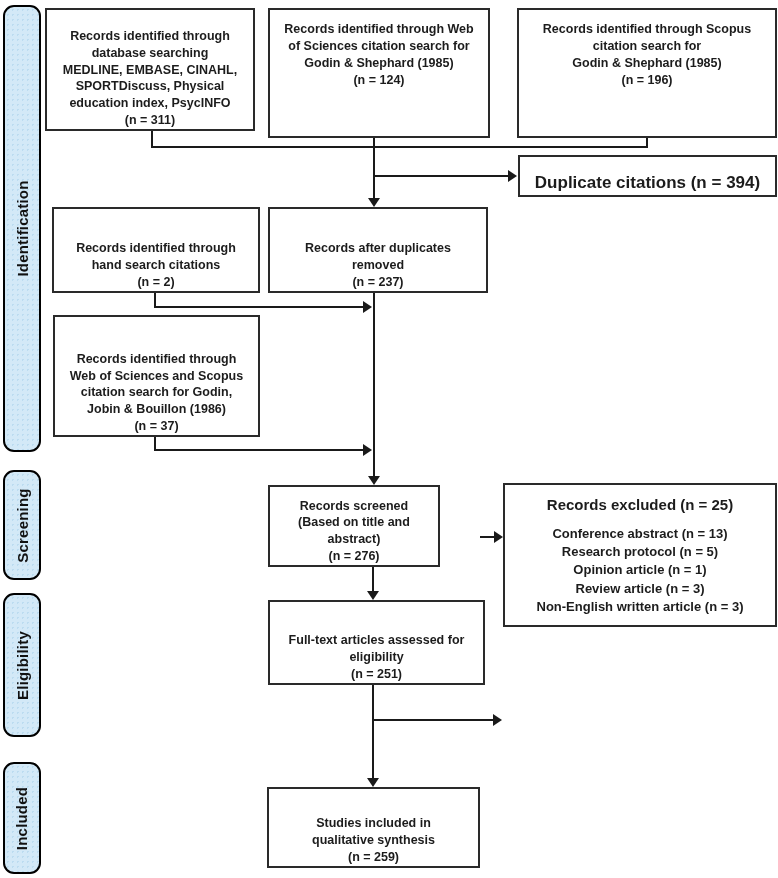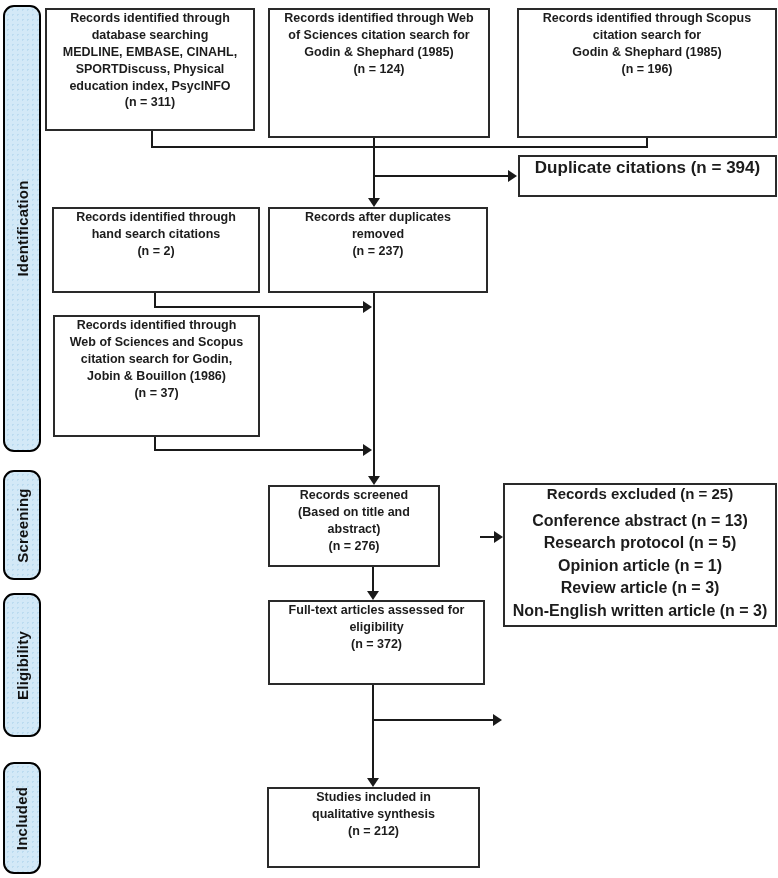--- a/index.html
+++ b/index.html
@@ -28,35 +28,35 @@
     font-weight:700;font-size:15px;color:#111;
     letter-spacing:0.2px;
   }
   
   .fbox{
     position:absolute;
     background:#ffffff;
     border:2px solid #2a2a2a;
     box-sizing:border-box;
     display:flex;flex-direction:column;
-    align-items:center;justify-content:flex-start;
+    align-items:center;justify-content:flex-end;
     text-align:center;
     font-weight:700;
   }
-  .fbox.top-align{justify-content:flex-start;padding-top:0;}
+  .fbox.top-align{justify-content:flex-start;padding-top:11px;}
   .box-text{
     white-space:pre-line;
     font-size:12.5px;line-height:1.35;
   }
   .box-title{
     font-size:15px;line-height:1.2;white-space:pre-line;
   }
   .box-details{
     white-space:pre-line;
-    font-size:16px;line-height:1.4;margin-top:7px;
+    font-size:13px;line-height:1.4;
   }
   
   .line{position:absolute;background:#1a1a1a;}
   .arrow-down{
     position:absolute;width:0;height:0;
     border-left:6px solid transparent;
     border-right:6px solid transparent;
     border-top:9px solid #1a1a1a;
   }
   .arrow-right{
@@ -126,39 +126,39 @@
 citation search for Godin,
 Jobin &amp; Bouillon (1986)
 (n = 37)</div>
   </div>
 
   <div class="fbox" style="left:268px;top:485px;width:172px;height:82px;">
     <div class="box-text">Records screened
 (Based on title and abstract)
 (n = 276)</div>
   </div>
-  <div class="fbox top-align" style="left:503px;top:483px;width:274px;height:144px;">
+  <div class="fbox top-align" style="left:503px;top:483px;width:274px;height:144px;gap:11px;">
     <div class="box-title">Records excluded (n = 25)</div>
     <div class="box-details">Conference abstract (n = 13)
 Research protocol (n = 5)
 Opinion article (n = 1)
 Review article (n = 3)
 Non-English written article (n = 3)</div>
   </div>
 
   <div class="fbox" style="left:268px;top:600px;width:217px;height:85px;">
     <div class="box-text">Full-text articles assessed for
 eligibility
-(n = 372)</div>
+(n = 251)</div>
   </div>
 
   <div class="fbox" style="left:267px;top:787px;width:213px;height:81px;">
     <div class="box-text">Studies included in
 qualitative synthesis
-(n = 212)</div>
+(n = 259)</div>
   </div>
 
   <div class="line" style="left:151px;top:131px;width:2px;height:17px;"></div>
   <div class="line" style="left:151px;top:146px;width:497px;height:2px;"></div>
   <div class="line" style="left:646px;top:138px;width:2px;height:10px;"></div>
 
   <div class="line" style="left:373px;top:138px;width:2px;height:62px;"></div>
   <div class="arrow-down" style="left:368px;top:198px;"></div>
 
   <div class="line" style="left:373px;top:175px;width:136px;height:2px;"></div>

